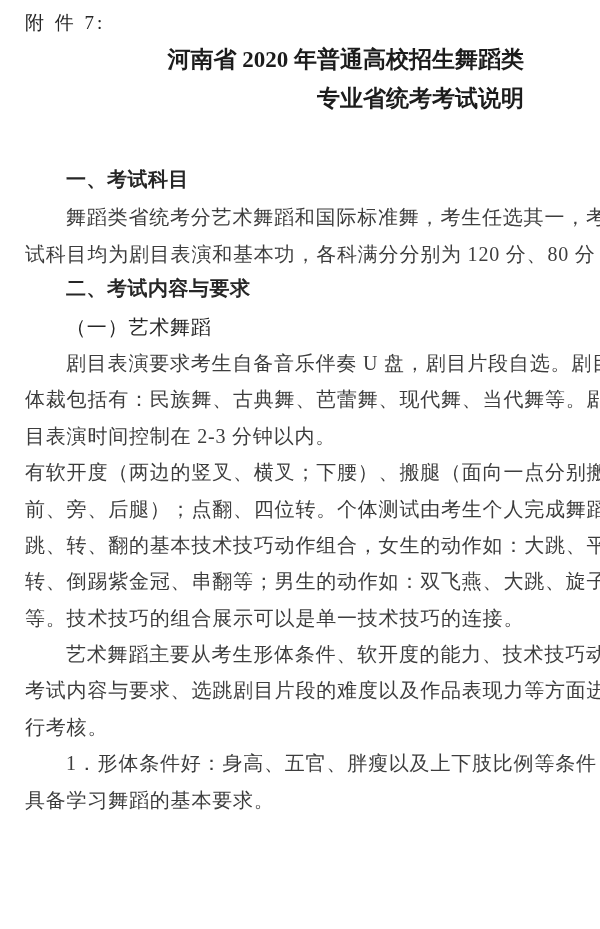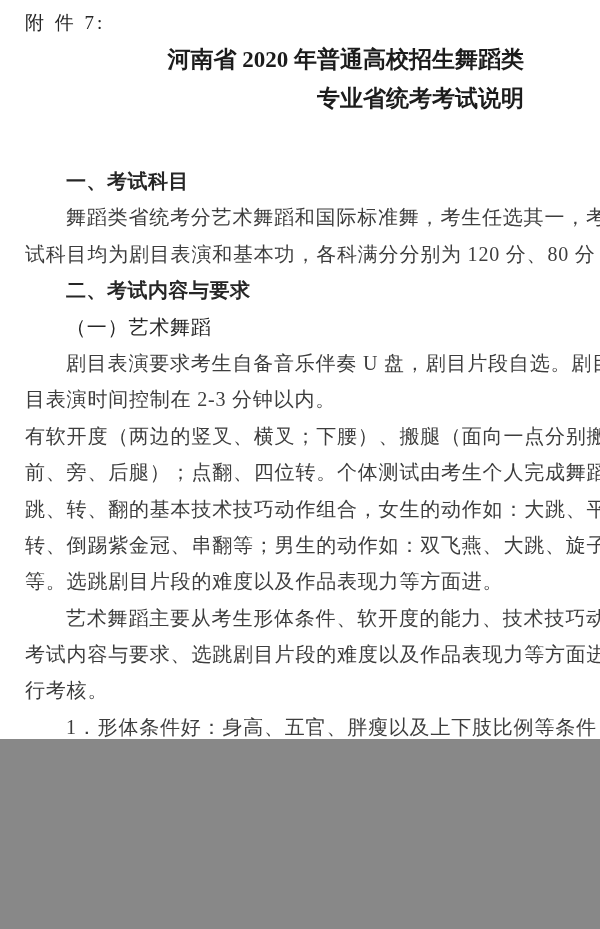--- a/index.html
+++ b/index.html
@@ -1,20 +1,20 @@
 <!DOCTYPE html>
 <html style="--page-bg: #ffffff; --title-color: #1c1c1c; --heading-color: #262626; --body-color: #3d3d3d;"><head>
 <meta charset="utf-8">
 <style>
   html, body { margin: 0; padding: 0; }
   body { background: #888; }
   .page {
     position: relative;
     width: 600px;
-    height: 739px;
+    height: 929px;
     margin: 0 auto;
     background: var(--page-bg, #ffffff);
     overflow: hidden;
     font-family: "Liberation Serif", "DejaVu Serif", serif;
   }
   .attachment-label {
     position: absolute;
     left: 25px;
     top: 10px;
     font-size: 19px;
@@ -44,21 +44,21 @@
     color: var(--body-color, #3d3d3d);
     letter-spacing: 0.8px;
   }
   .line {
     height: 36.4px;
     line-height: 36.4px;
     white-space: nowrap;
   }
   .indent { text-indent: 41px; }
   .h {
-    font-family: Liberation Sans, sans-serif;
+    font-family: Liberation Mono, monospace;
     font-weight: bold;
     color: var(--heading-color, #222222);
     letter-spacing: 0.5px;
   }
   .kai { color: var(--heading-color, #333333); }
 </style>
 </head>
 <body>
 
 <div class="page">
@@ -75,27 +75,28 @@
     <div class="line h indent">一、考试科目</div>
 
     <div class="line indent">舞蹈类省统考分艺术舞蹈和国际标准舞，考生任选其一，考</div>
     <div class="line">试科目均为剧目表演和基本功，各科满分分别为 120 分、80 分，</div>
 
     <div class="line h indent">二、考试内容与要求</div>
 
     <div class="line kai indent">（一）艺术舞蹈</div>
 
     <div class="line indent">剧目表演要求考生自备音乐伴奏 U 盘，剧目片段自选。剧目</div>
+    <div class="line">体裁包括有：民族舞、古典舞、芭蕾舞、现代舞、当代舞等。剧</div>
     <div class="line">目表演时间控制在 2-3 分钟以内。</div>
 
     <div class="line">有软开度（两边的竖叉、横叉；下腰）、搬腿（面向一点分别搬</div>
     <div class="line">前、旁、后腿）；点翻、四位转。个体测试由考生个人完成舞蹈</div>
     <div class="line">跳、转、翻的基本技术技巧动作组合，女生的动作如：大跳、平</div>
     <div class="line">转、倒踢紫金冠、串翻等；男生的动作如：双飞燕、大跳、旋子</div>
-    <div class="line">等。选跳剧目片段的难度以及作品表现力等方面进。</div>
+    <div class="line">等。技术技巧的组合展示可以是单一技术技巧的连接。</div>
 
     <div class="line indent">艺术舞蹈主要从考生形体条件、软开度的能力、技术技巧动</div>
     <div class="line">考试内容与要求、选跳剧目片段的难度以及作品表现力等方面进</div>
     <div class="line">行考核。</div>
 
     <div class="line indent">1．形体条件好：身高、五官、胖瘦以及上下肢比例等条件</div>
     <div class="line">具备学习舞蹈的基本要求。</div>
 
   </div>
 </div>

